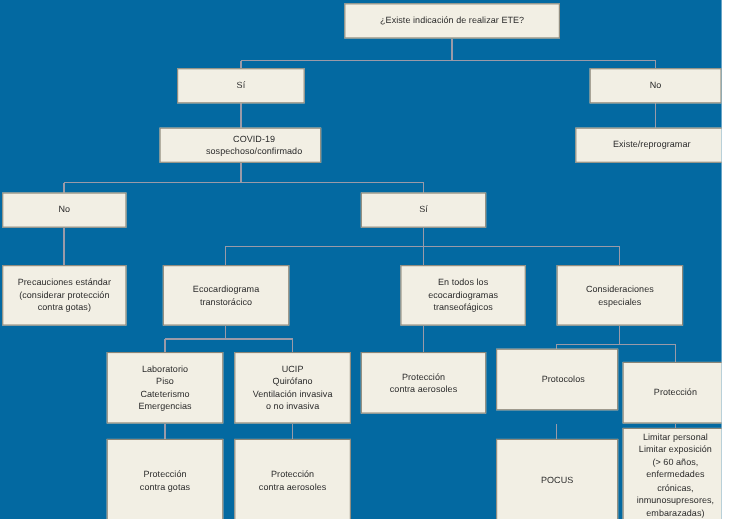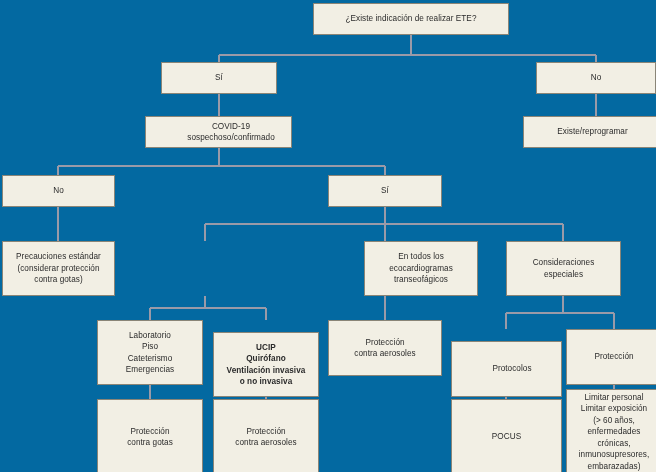--- a/index.html
+++ b/index.html
@@ -79,42 +79,44 @@
   <div class="node" style="left:145px; top:116px; width:147px; height:32px;padding-left:28px;">COVID-19 sospechoso/confirmado</div>
 
   <div class="node" style="left:2px; top:175px; width:113px; height:32px;">No</div>
 
   <div class="node" style="left:328px; top:175px; width:114px; height:32px;">Sí</div>
 
   <div class="node" style="left:2px; top:241px; width:113px; height:55px;">Precauciones estándar
 (considerar protección
 contra gotas)</div>
 
+  <div class="node" style="left:148px; top:241px; width:115px; height:55px;">Ecocardiograma
+transtorácico</div>
 
   <div class="node" style="left:328px; top:241px; width:114px; height:55px;margin-left:36px;">En todos los
 ecocardiogramas
 transeofágicos</div>
 
   <div class="node" style="left:97px; top:320px; width:106px; height:65px;">Laboratorio
 Piso
 Cateterismo
 Emergencias</div>
 
   <div class="node" style="left:506px; top:241px; width:115px; height:55px;">Consideraciones
 especiales</div>
 
-  <div class="node" style="left:213px; top:332px; width:106px; height:65px;font-weight:bold;">UCIP
+  <div class="node" style="left:213px; top:320px; width:106px; height:65px;">UCIP
 Quirófano
 Ventilación invasiva
 o no invasiva</div>
 
   <div class="node" style="left:328px; top:320px; width:114px; height:56px;">Protección
 contra aerosoles</div>
 
-  <div class="node" style="left:451px; top:341px; width:111px; height:56px;padding-left:14px;">Protocolos</div>
+  <div class="node" style="left:451px; top:317px; width:111px; height:56px;padding-left:14px;">Protocolos</div>
 
   <div class="node" style="left:566px; top:329px; width:96px; height:56px;">Protección</div>
 
   <div class="node tall-overflow" style="left:97px; top:399px; width:106px; height:75px;">Protección
 contra gotas</div>
 
   <div class="node tall-overflow" style="left:213px; top:399px; width:106px; height:75px;">Protección
 contra aerosoles</div>
 
   <div class="node tall-overflow" style="left:451px; top:399px; width:111px; height:75px;">POCUS</div>

